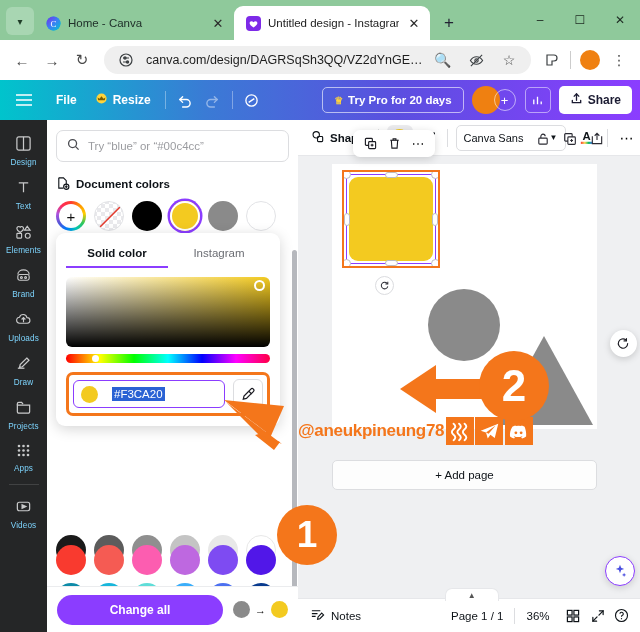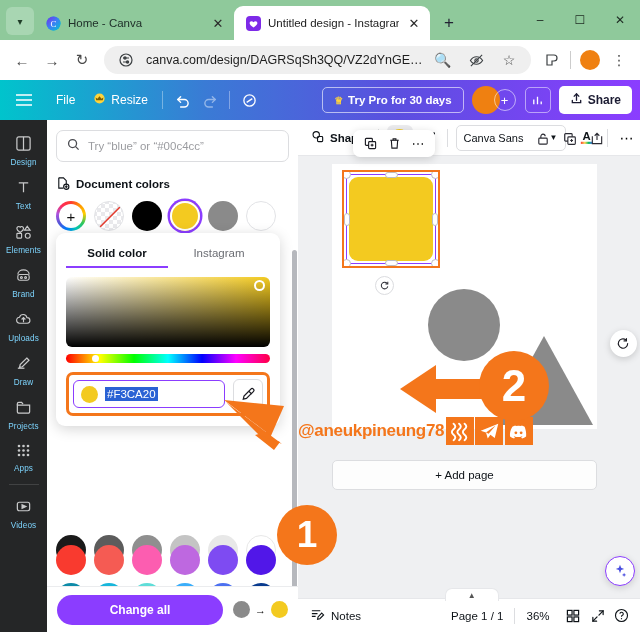--- a/index.html
+++ b/index.html
@@ -42,21 +42,21 @@
   .vsep { width: 1px; height: 18px; background: #ccc; margin: 0 3px; }
 
   
   .app { width: 640px; height: 552px; position: relative; background: #f2f3f5; }
   .topbar {
     height: 40px; display: flex; align-items: center;
     background: linear-gradient(90deg,#00c4cc 0%, #3a7bd5 32%, #5b4fe0 62%, #8b3dff 100%);
     color: #fff; padding-right: 8px;
   }
   .hamb { width: 47px; height: 40px; display: flex; align-items: center; justify-content: center; flex:none;}
-  .tb-item { font-size: 12px; font-weight: normal; padding: 0 9px; display: flex; align-items: center; gap: 5px; height: 26px; border-radius: 5px; }
+  .tb-item { font-size: 12px; font-weight: bold; padding: 0 9px; display: flex; align-items: center; gap: 5px; height: 26px; border-radius: 5px; }
   .tb-sep { width: 1px; height: 18px; background: rgba(255,255,255,.35); margin: 0 5px; }
   .tb-icon { width: 28px; height: 26px; display: flex; align-items: center; justify-content: center; font-size: 15px; }
   .crown { color: #ffd43b; font-size: 10px; }
   .trypro { margin-left: auto; border: 1px solid rgba(255,255,255,.6); border-radius: 5px; height: 26px; display: flex; align-items: center; gap: 5px; padding: 0 11px; font-size: 11.5px; font-weight: bold; }
   .acct { width: 28px; height: 28px; border-radius: 50%; background: #ef8011; margin-left: 8px; flex:none;}
   .plusbtn { width: 22px; height: 22px; border-radius: 50%; border: 1px solid rgba(255,255,255,.55); display:flex; align-items:center; justify-content:center; font-size: 13px; margin-left: -6px; }
   .iconbox { width: 26px; height: 26px; border-radius: 5px; border: 1px solid rgba(255,255,255,.5); display: flex; align-items: center; justify-content: center; margin-left: 9px; font-size: 11px;}
   .sharebtn { background: #fff; color: #1b1b32; border-radius: 5px; height: 28px; display: flex; align-items: center; gap: 5px; padding: 0 11px; font-size: 12px; font-weight: bold; margin-left: 8px; }
 
   .body { display: flex; height: 512px; }
@@ -87,21 +87,21 @@
   .tabsrow { display: flex; justify-content: space-between; }
   .ctab { flex: 1; text-align: center; font-size: 11.5px; padding: 6px 0 7px; color: #6b6d73; }
   .ctab.on { color: #0e1318; font-weight: bold; border-bottom: 2px solid #8b3dff; }
   .satval { margin-top: 9px; height: 70px; border-radius: 6px; position: relative;
     background: linear-gradient(to top, #000, rgba(0,0,0,0)), linear-gradient(to right, #fff, #f3ca20); }
   .satval .knob { position: absolute; right: 5px; top: 3px; width: 11px; height: 11px; border-radius: 50%; border: 2px solid #fff; }
   .huebar { margin-top: 7px; height: 9px; border-radius: 5px; position: relative;
     background: linear-gradient(to right,#ff0000,#ffff00,#00ff00,#00ffff,#0000ff,#ff00ff,#ff0044); }
   .huebar .knob { position: absolute; left: 26px; top: 1px; width: 7px; height: 7px; border-radius: 50%; background: #fff; }
   .hexwrap { margin-top: 9px; display: flex; gap: 8px; align-items: center; padding: 4px; border: 3px solid #f4761b; border-radius: 7px; }
-  .hexfield { flex: 1; height: 28px; border: 1.5px solid #8b3dff; border-radius: 6px; display: flex; align-items: center; gap: 7px; padding: 0 7px; }
+  .hexfield { flex: 1; height: 28px; border: 1.5px solid #8b3dff; border-radius: 6px; display: flex; align-items: center; gap: 14px; padding: 0 7px; }
   .hexfield .dot { width: 17px; height: 17px; border-radius: 50%; background: #f3ca20; flex:none;}
   .hexval { font-size: 11.5px; background: #2a62d4; color: #fff; padding: 1px 2px; }
   .dropper { width: 30px; height: 30px; border: 1px solid #dcdde0; border-radius: 6px; display: flex; align-items: center; justify-content: center; font-size: 13px; flex:none;}
 
   .greyrow { position: absolute; left: 9px; top: 415px; display: flex; gap: 8px; }
   .grid { position: absolute; left: 9px; top: 425px; display: grid; grid-template-columns: repeat(6, 30px); gap: 8px 8px; }
   .grid .c { width: 30px; height: 30px; border-radius: 50%; }
 
   .panelfooter { position: absolute; left: 0; bottom: 0; width: 251px; height: 46px; background: #fff; border-top: 1px solid #ebecee; display: flex; align-items: center; padding: 16px 10px; gap: 10px; }
   .changeall { flex: 1; height: 30px; background: #8b3dff; color: #fff; border-radius: 15px; display: flex; align-items: center; justify-content: center; font-size: 12px; font-weight: bold; }
@@ -270,21 +270,21 @@
     <div class="tb-sep"></div>
     <div class="tb-icon">
       <svg width="17" height="15" viewBox="0 0 18 16" fill="none" stroke="#fff" stroke-width="1.4">
           <circle cx="9" cy="8" r="6"></circle>
           <path d="M6 10l6-4"></path>
         </svg>
     </div>
 
     <div class="trypro">
       <span class="crown">♕</span>
-      <span>Try Pro for 30 days</span>
+      <span>Try Pro for 20 days</span>
     </div>
     <div class="acct"></div>
     <div class="plusbtn">+</div>
     <div class="iconbox">
       <svg width="13" height="13" viewBox="0 0 14 14" stroke="#fff" stroke-width="1.4" fill="none">
           <path d="M3 11V6M7 11V3M11 11V8"></path>
         </svg>
     </div>
     <div class="sharebtn">
       <span>

